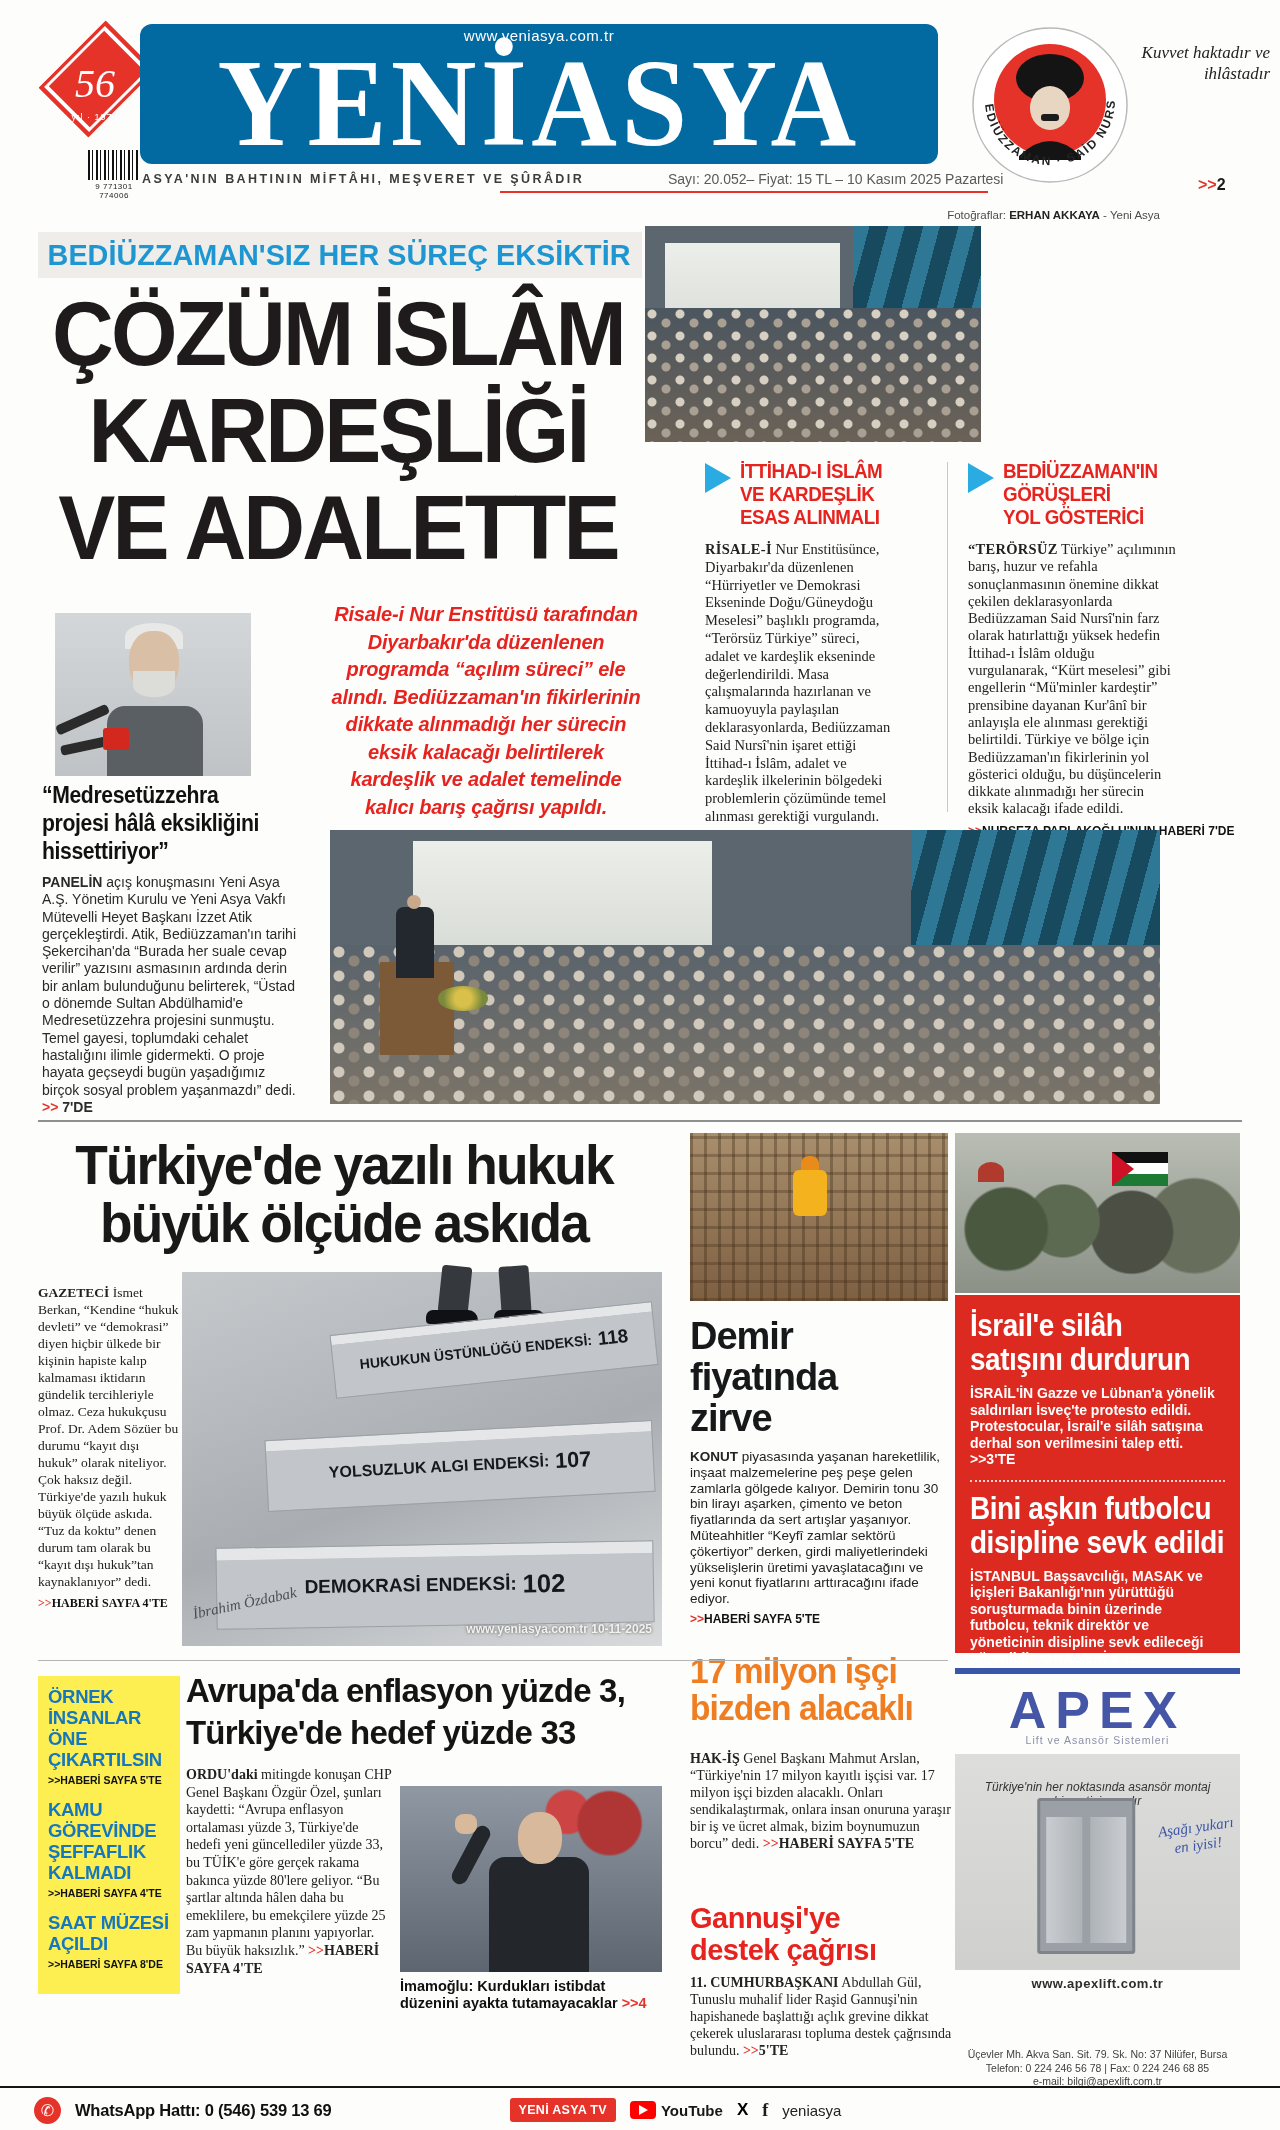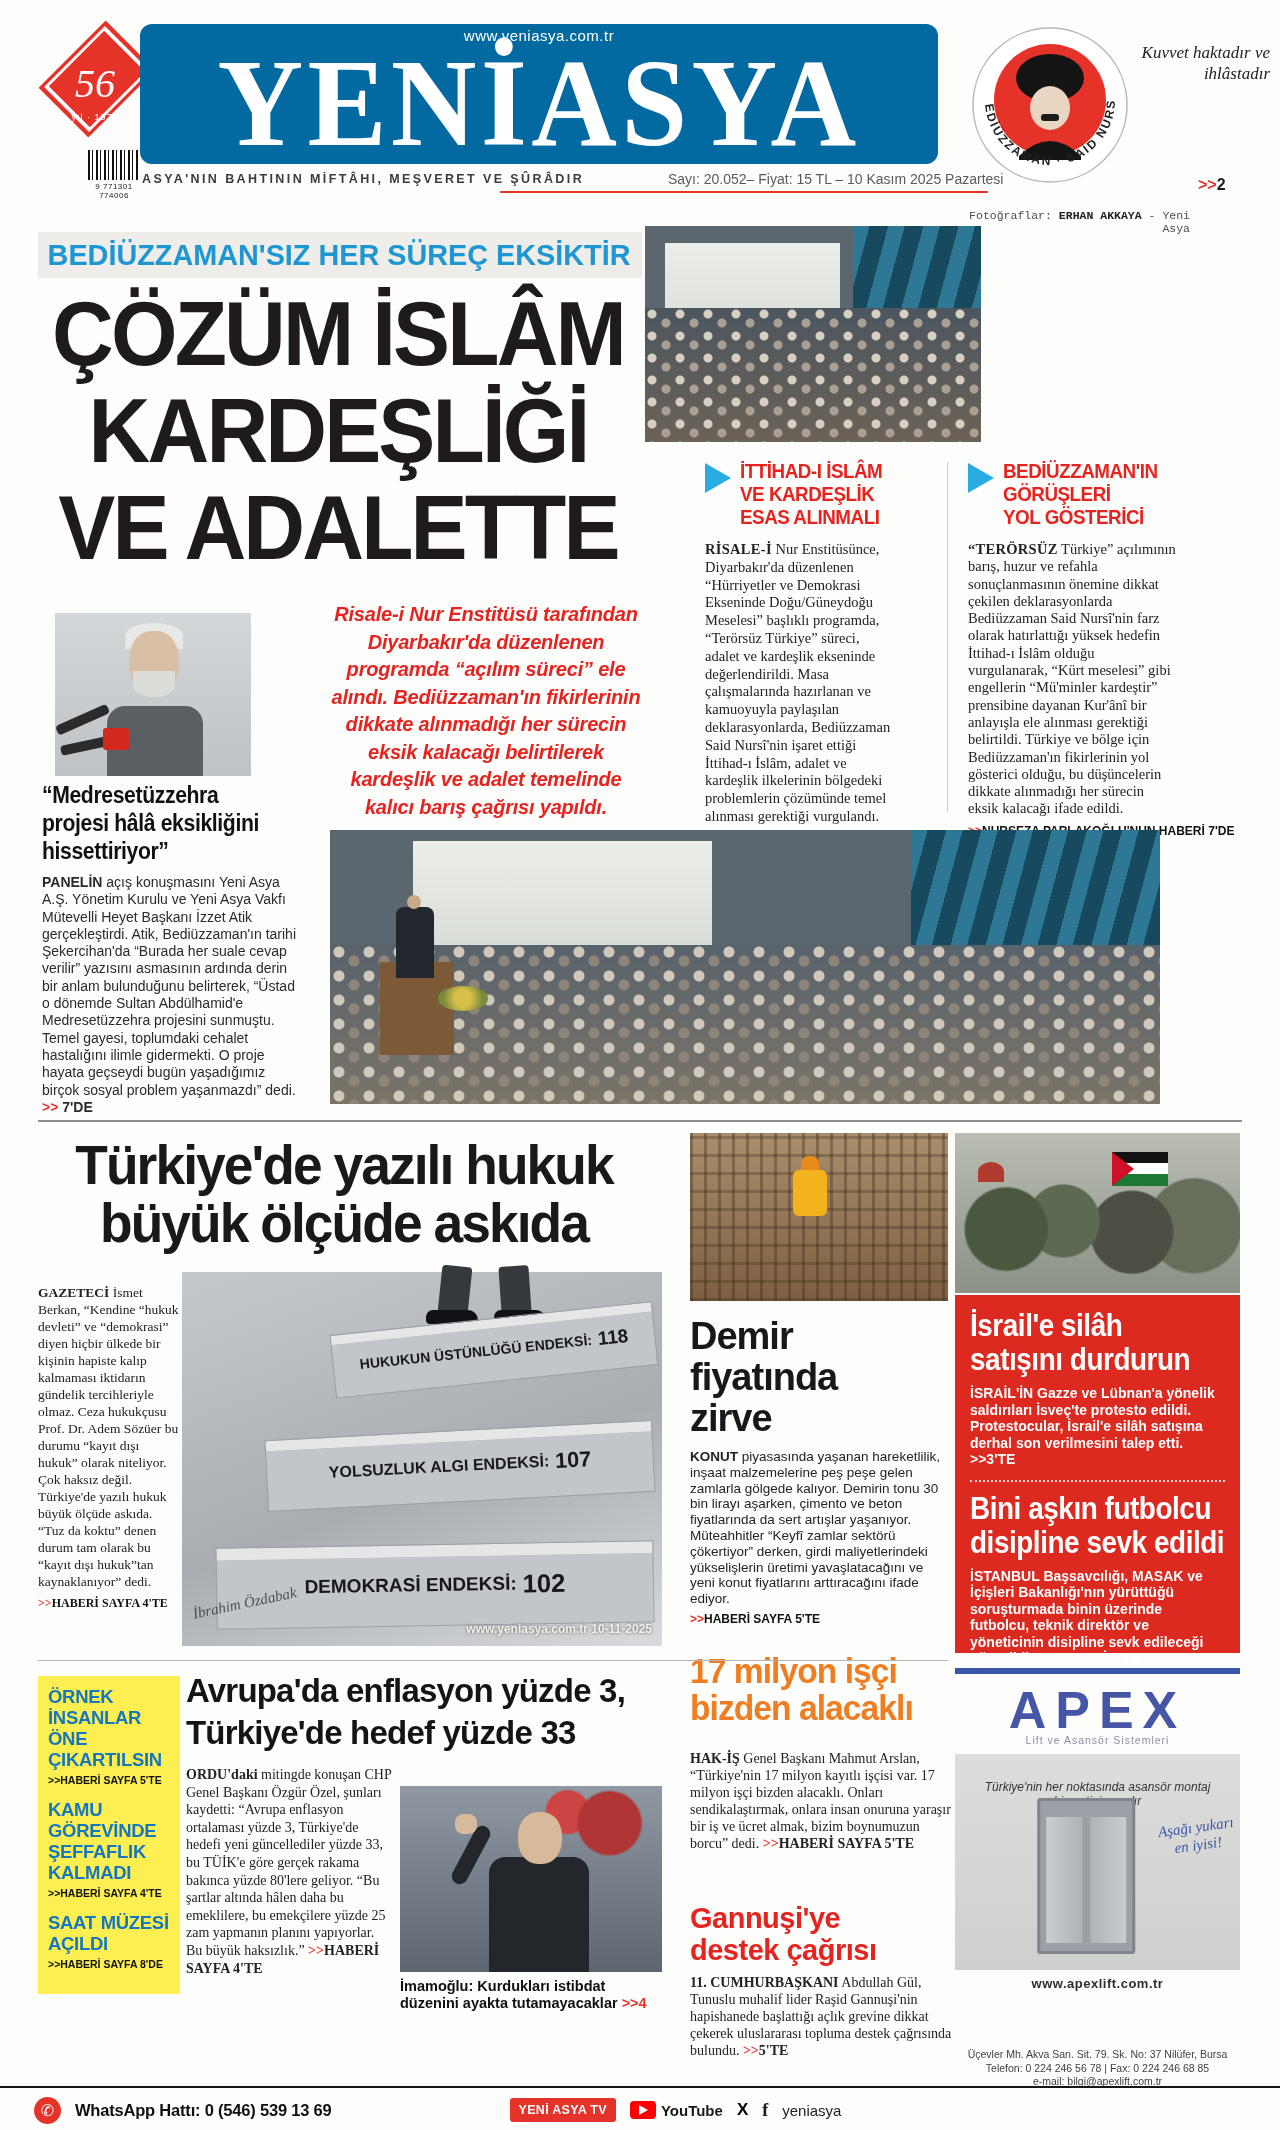--- a/index.html
+++ b/index.html
@@ -25,21 +25,21 @@
   .mast .logo{color:#fff;font-family:"Liberation Serif",serif;font-weight:bold;font-size:112px;line-height:104px;
         letter-spacing:4px;transform:scale(1.06,1.12);transform-origin:center top;}
   .tagline{left:142px;top:172px;font-size:12.5px;font-weight:bold;letter-spacing:2.4px;color:#3c3c3c;}
   .issue{left:668px;top:171px;font-size:14px;color:#5a5a5a;}
   .redrule{left:500px;top:191px;width:488px;height:2px;background:#e6332a;}
 
   .medallion{left:971px;top:26px;width:158px;height:158px;}
   .motto{left:1140px;top:42px;width:130px;text-align:right;font-family:"Liberation Serif",serif;
         font-style:italic;font-size:17px;line-height:21px;color:#222;}
   .ref2{left:1198px;top:176px;font-size:16px;font-weight:bold;}
-  .credit{left:938px;top:209px;width:252px;text-align:right;font-size:11.5px;color:#4c4c4c;font-family:Liberation Mono, monospace;}
+  .credit{left:908px;top:209px;width:252px;text-align:right;font-size:11.5px;color:#4c4c4c;}
   .credit b{color:#222;}
   .ra{color:#e6332a;font-weight:bold;}
 
   
   .kicker{left:38px;top:232px;width:604px;height:46px;background:#efedea;}
   .kicker span{display:block;font-size:30px;font-weight:bold;color:#1e96d2;line-height:46px;padding-left:10px;
         transform:scaleX(.96);transform-origin:left center;white-space:nowrap;}
   .bighead{left:28px;top:286px;width:620px;text-align:center;font-weight:900;font-size:90px;line-height:97px;
         letter-spacing:-3px;color:#1f1b1c;transform:scaleX(.95);transform-origin:center top;}
   .summary{left:328px;top:601px;width:316px;text-align:center;color:#e6231e;font-weight:bold;font-style:italic;

